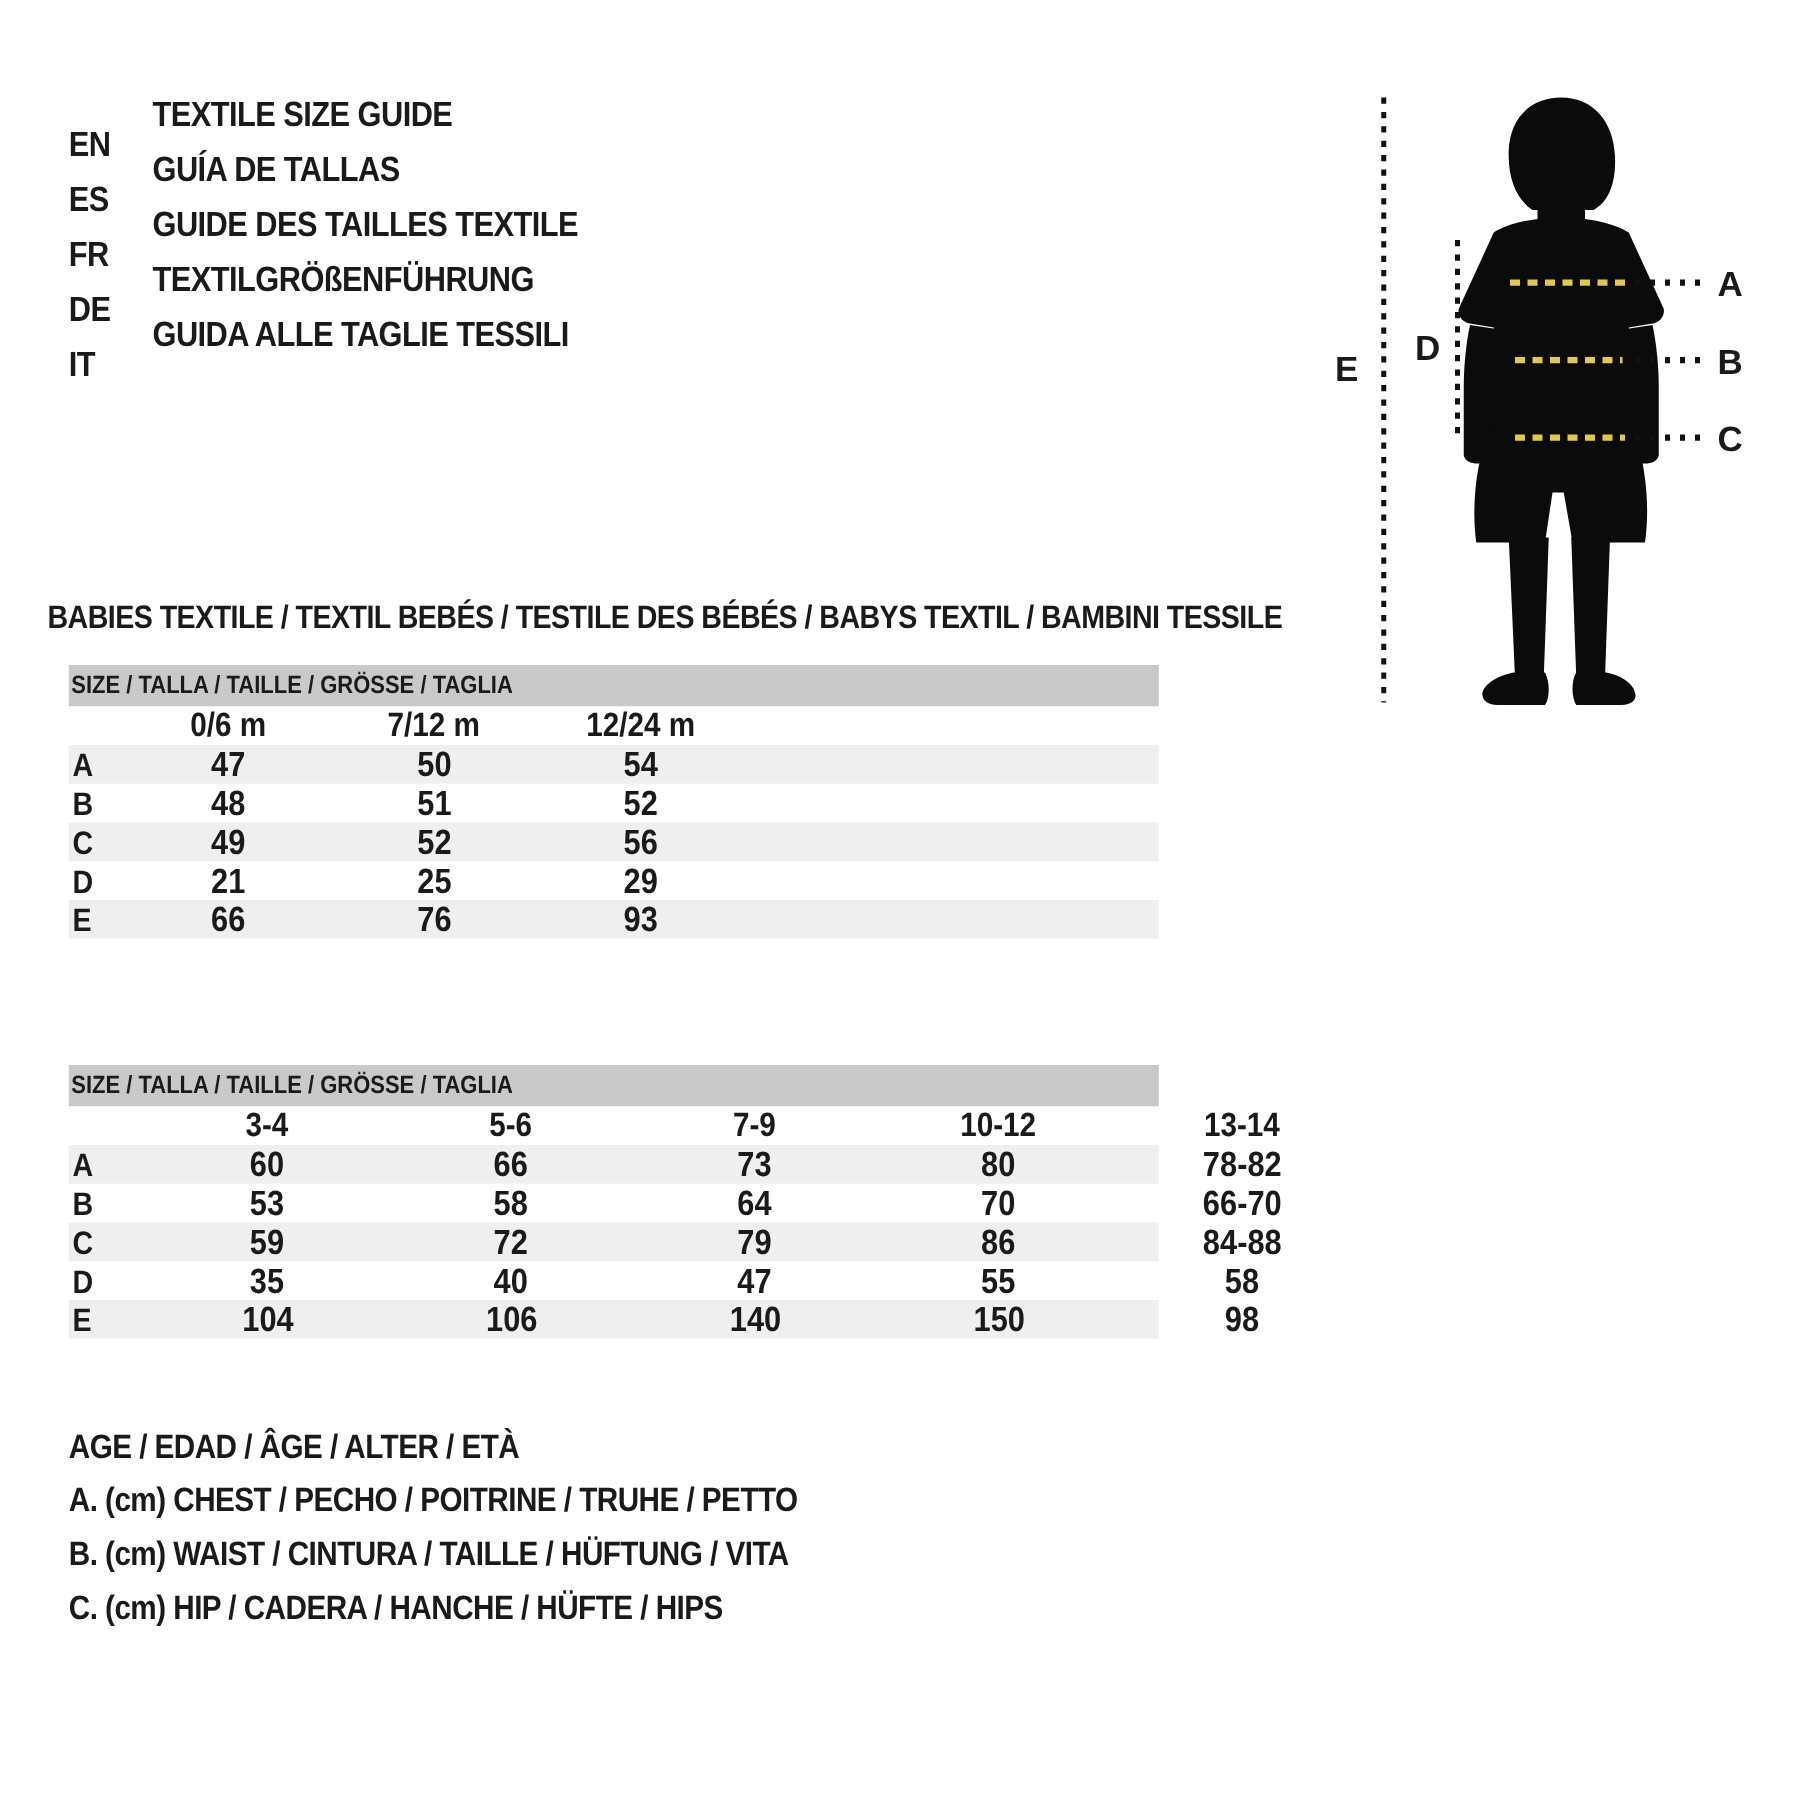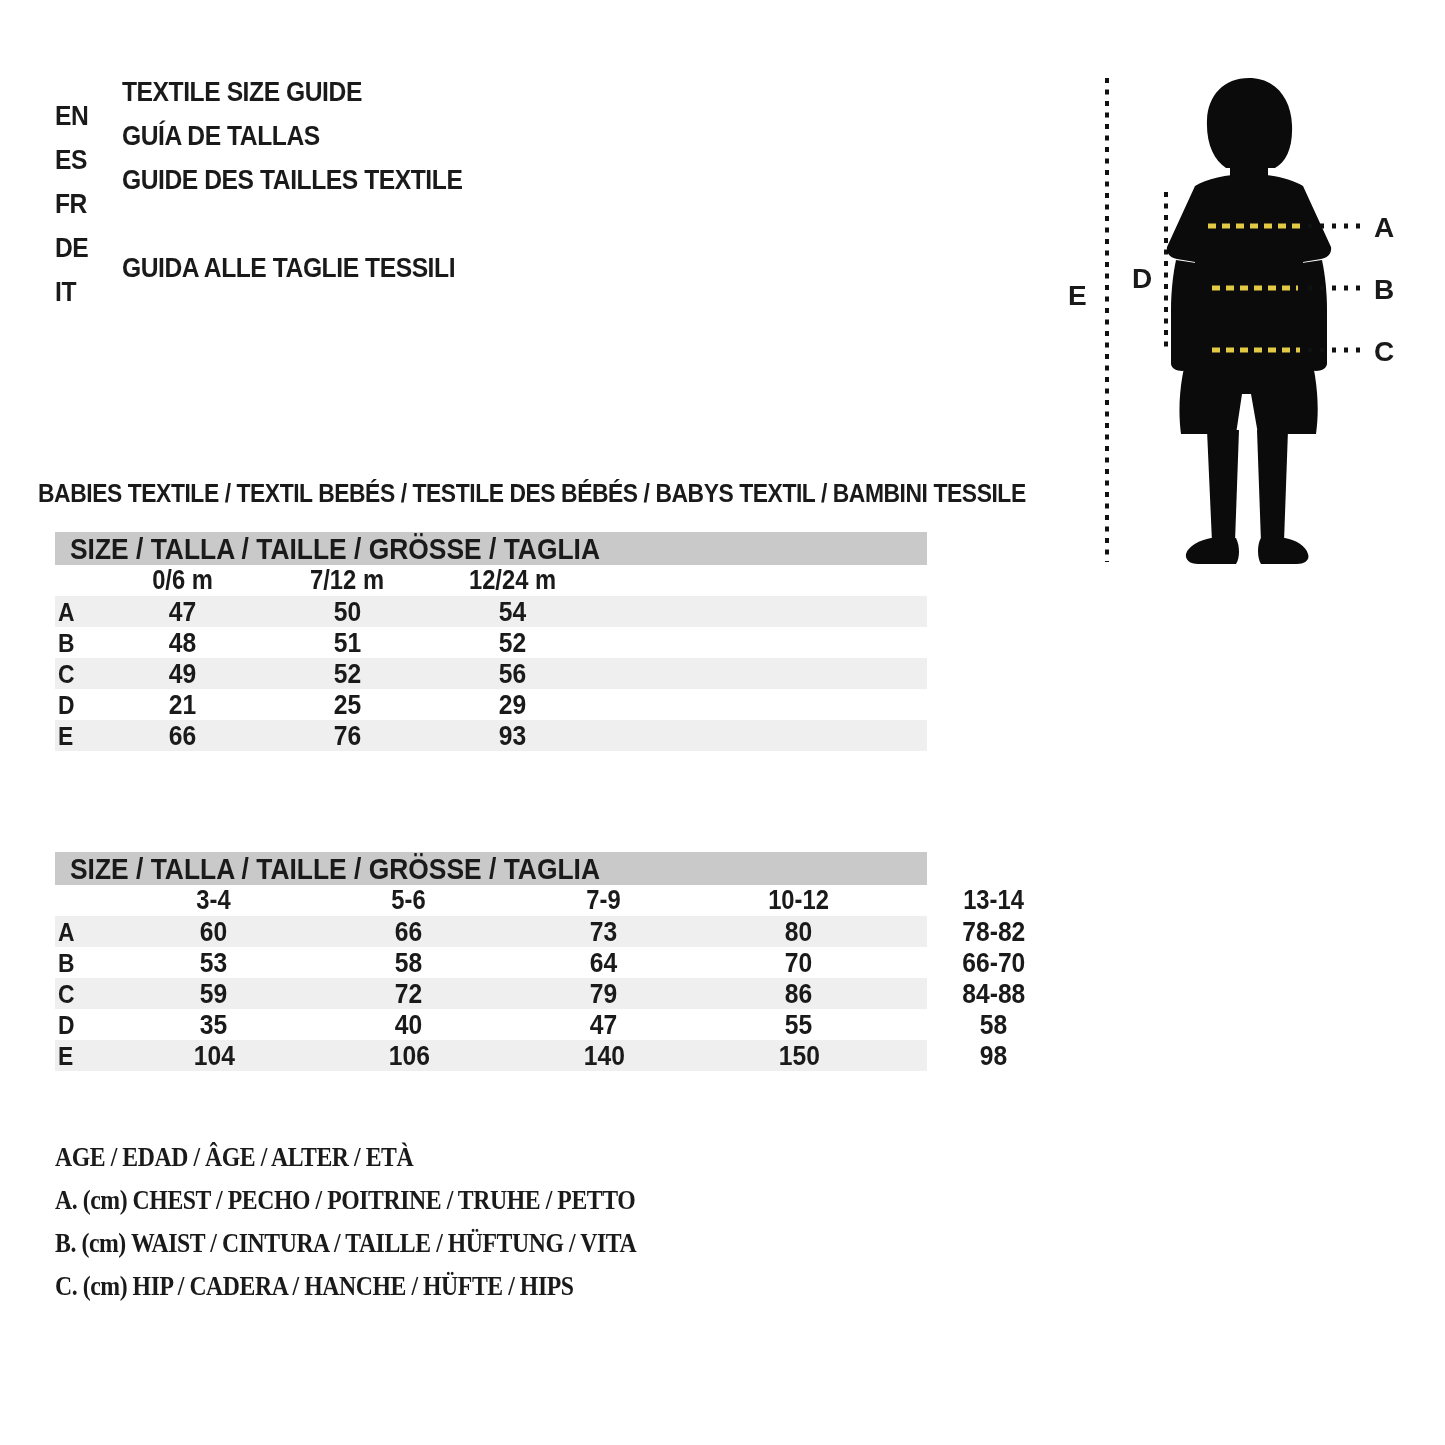--- a/index.html
+++ b/index.html
@@ -19,32 +19,32 @@
   .lang-row { display:flex; height:44px; align-items:center; font-size:28px; font-weight:700; letter-spacing:-0.5px; }
   .lang-code { width:67px; flex:0 0 67px;margin-top:48px; }
 
   
   .section-title { font-size:26px; font-weight:700; letter-spacing:-0.5px; height:30px; line-height:30px; }
 
   
   .size-table { width:872px; }
   .size-bar {
     height:33px; background:#c9c9c9; display:flex; align-items:center;
-    padding-left:15px; font-size:30px; font-weight:700;
+    padding-left:2px; font-size:20px; font-weight:700;
   }
   .trow { display:grid; height:31px; align-items:center; font-size:28px; font-weight:700; }
   .babies-grid   { grid-template-columns:45px 165px 165px 165px auto; }
   .children-grid { grid-template-columns:45px 162px 162px 162px 162px 162px auto;gap:33px; }
   .trow.header { font-size:27px; }
   .trow.stripe { background:#efefef; }
   .cell-letter { text-align:left; padding-left:3px; font-size:26px; }
   .cell-val { text-align:center; }
 
   
-  .legend-block { left:55px; top:1136px;font-family:Liberation Serif, serif; }
+  .legend-block { left:55px; top:1136px; }
   .legend-line { height:43px; line-height:43px; font-size:27px; font-weight:700; letter-spacing:-0.5px; }
 
   
   .figure-svg { left:1040px; top:50px; width:400px; height:540px; }
   .fig-label { font-size:28px; font-weight:700; fill:#1a1a1a; font-family:"Liberation Sans","DejaVu Sans",sans-serif; }
 </style>
 </head>
 <body>
 
 <div class="abs" style="left:0;top:0;width:1445px;height:1445px;">
@@ -57,20 +57,21 @@
     <div class="lang-row">
       <span class="lang-code"><span class="cond">ES</span></span>
       <span class="lang-title"><span class="cond">GUÍA DE TALLAS</span></span>
     </div>
     <div class="lang-row">
       <span class="lang-code"><span class="cond">FR</span></span>
       <span class="lang-title"><span class="cond">GUIDE DES TAILLES TEXTILE</span></span>
     </div>
     <div class="lang-row">
       <span class="lang-code"><span class="cond">DE</span></span>
+      <span class="lang-title"><span class="cond">TEXTILGRÖßENFÜHRUNG</span></span>
     </div>
     <div class="lang-row">
       <span class="lang-code"><span class="cond">IT</span></span>
       <span class="lang-title"><span class="cond">GUIDA ALLE TAGLIE TESSILI</span></span>
     </div>
   </div>
 
   <svg class="abs figure-svg" viewBox="0 0 400 540">
 
     <line x1="67" y1="28" x2="67" y2="512" stroke="#111111" stroke-width="4" stroke-dasharray="5 6.5"></line>

